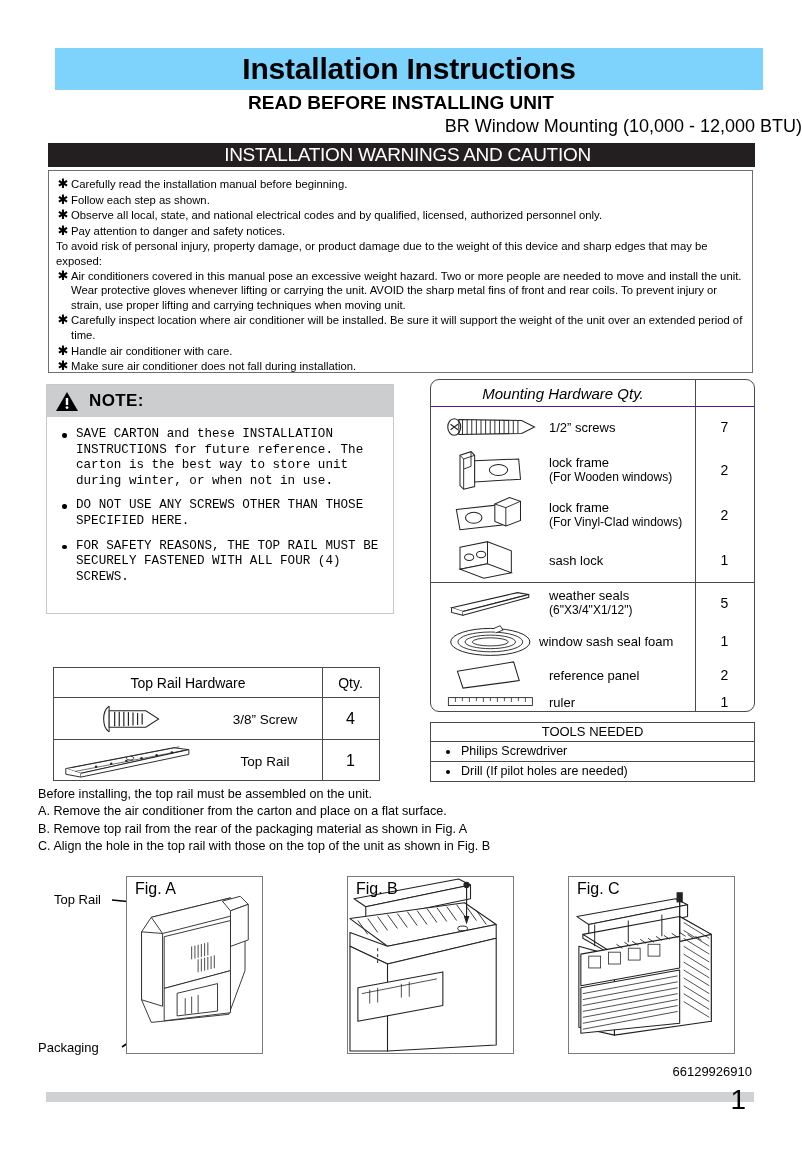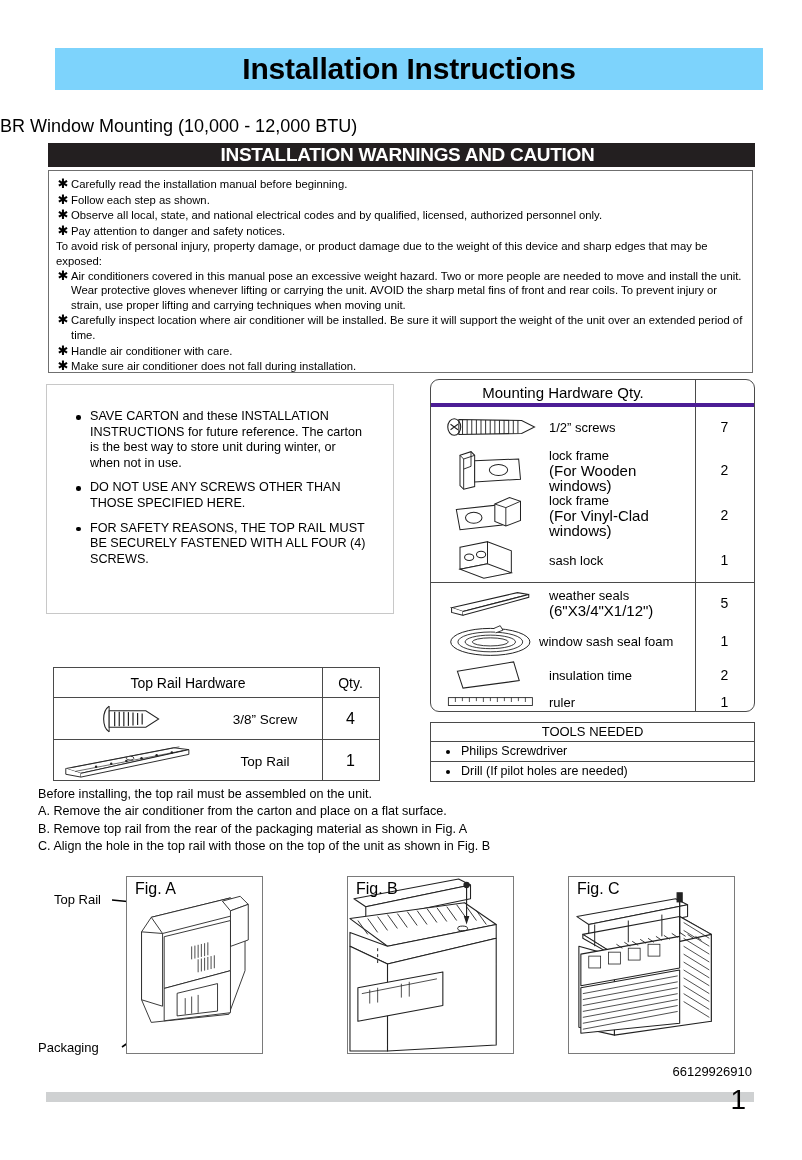--- a/index.html
+++ b/index.html
@@ -18,30 +18,30 @@
   }
   .title-bar .t{
     position:absolute;left:0;right:0;top:50%;transform:translateY(-50%);
     text-align:center;font-size:30px;font-weight:bold;letter-spacing:-0.2px;
   }
   .subtitle1{
     position:absolute;left:0;right:0;top:92px;text-align:center;
     font-size:19px;font-weight:bold;
   }
   .subtitle2{
-    position:absolute;left:0;right:0;top:116px;text-align:left;
+    position:absolute;left:0;right:0;top:116px;text-align:right;
     font-size:18px;font-weight:normal;
   }
   .black-bar{
     position:absolute;left:48px;top:143px;width:707px;height:24px;
     background:#231f20;
   }
   .black-bar .t{
     position:absolute;left:0;right:0;top:50%;transform:translateY(-50%);
-    text-align:center;color:#fff;font-size:19px;font-weight:bold;letter-spacing:-0.3px;margin-left:12px;
+    text-align:center;color:#fff;font-size:19px;font-weight:normal;letter-spacing:-0.3px;margin-left:12px;
   }
 
   
   .warn-box{
     position:absolute;left:48px;top:170px;width:705px;height:203px;
     border:1px solid #6f6f6f;box-sizing:border-box;
     padding:6px 8px 4px 6px;
   }
   .warn-line{
     display:flex;font-size:11.3px;line-height:14.6px;margin-bottom:1px;
@@ -56,60 +56,60 @@
   .note-box{
     position:absolute;left:46px;top:384px;width:348px;height:230px;
     border:1px solid #c8c8c8;box-sizing:border-box;background:#fff;
   }
   .note-head{
     height:32px;background:#cbcdcf;display:flex;align-items:center;padding-left:8px;
   }
   .note-head .warn-tri{width:24px;height:21px;margin-right:10px;}
   .note-head .lbl{font-size:17px;font-weight:bold;letter-spacing:0.4px;}
   .note-body{padding:10px 10px 0 12px;}
-  .note-body ul{margin:14px;padding:0;list-style:none;}
+  .note-body ul{margin:0;padding:0;list-style:none;font-family:Liberation Mono, monospace;}
   .note-body li{
     position:relative;padding-left:17px;font-size:12.6px;line-height:15.6px;
     margin-bottom:9px;
   }
   .note-body li:before{
     content:"";position:absolute;left:3px;top:6px;width:4.5px;height:4.5px;
     background:#000;border-radius:50%;
   }
 
   
   .mh-box{
     position:absolute;left:430px;top:379px;width:325px;height:333px;
     border:1px solid #4a4a4a;border-radius:9px;box-sizing:border-box;background:#fff;
     overflow:hidden;
   }
   .mh-head{
     position:absolute;left:0;top:0;right:0;height:27px;
-    border-bottom:4px solid #4c1d95;box-sizing:border-box;
+    border-bottom:1px solid #4c1d95;box-sizing:border-box;font-style:italic;
   }
   .mh-head .t{
     position:absolute;left:0;width:264px;top:50%;transform:translateY(-50%);
     text-align:center;font-size:15px;
   }
   .mh-vline{
     position:absolute;left:264px;top:0;bottom:0;width:1px;background:#4a4a4a;
   }
   .mh-divider{
     position:absolute;left:0;right:0;height:1px;background:#4a4a4a;
   }
   .mh-row{position:absolute;left:0;right:0;}
   .mh-row .icon{
     position:absolute;left:6px;top:0;width:112px;height:100%;
     display:flex;align-items:center;justify-content:center;
   }
   .mh-row .name{
     position:absolute;left:118px;width:146px;top:50%;transform:translateY(-50%);
     text-align:left;font-size:13px;line-height:15px;
   }
-  .mh-row .name .sub{display:block;font-size:15px;}
+  .mh-row .name .sub{display:block;font-size:12px;}
   .mh-row .qty{
     position:absolute;left:264px;right:0;top:50%;transform:translateY(-50%);
     text-align:center;font-size:14px;
   }
 
   
   .tr-intro{
     position:absolute;left:46px;top:633px;width:350px;
     font-size:12.5px;line-height:14.5px;
   }
@@ -196,20 +196,21 @@
   }
 </style>
 </head>
 <body>
 
 <div class="page">
 
   <div class="title-bar">
     <div class="t">Installation Instructions</div>
   </div>
+  <div class="subtitle1">READ BEFORE INSTALLING UNIT</div>
   <div class="subtitle2">BR Window Mounting (10,000 - 12,000 BTU)</div>
 
   <div class="black-bar">
     <div class="t">INSTALLATION WARNINGS AND CAUTION</div>
   </div>
 
   <div class="warn-box">
     <div class="warn-line">
       <div class="ast">✱</div>
       <div class="txt">Carefully read the installation manual before beginning.</div>
@@ -239,20 +240,28 @@
       <div class="ast">✱</div>
       <div class="txt">Handle air conditioner with care.</div>
     </div>
     <div class="warn-line">
       <div class="ast">✱</div>
       <div class="txt">Make sure air conditioner does not fall during installation.</div>
     </div>
   </div>
 
   <div class="note-box">
+    <div class="note-head">
+      <svg class="warn-tri" viewBox="0 0 24 21">
+        <polygon points="12,1 23,20 1,20" fill="#000"></polygon>
+        <rect x="10.8" y="7" width="2.4" height="7" fill="#fff"></rect>
+        <circle cx="12" cy="16.6" r="1.4" fill="#fff"></circle>
+      </svg>
+      <div class="lbl">NOTE:</div>
+    </div>
     <div class="note-body">
       <ul>
         <li>SAVE CARTON and these INSTALLATION INSTRUCTIONS for future reference. The carton is the best way to store unit during winter, or when not in use.</li>
         <li>DO NOT USE ANY SCREWS OTHER THAN THOSE SPECIFIED HERE.</li>
         <li>FOR SAFETY REASONS, THE TOP RAIL MUST BE SECURELY FASTENED WITH ALL FOUR (4) SCREWS.</li>
       </ul>
     </div>
   </div>
 
   <div class="mh-box">
@@ -375,21 +384,21 @@
       <div class="qty">1</div>
     </div>
 
     <div class="mh-row" style="top:278px;height:33px;">
       <div class="icon">
         <svg viewBox="0 0 100 32" width="96" height="30">
           <path d="M12 12 L72 2 L78 22 L18 30 Z" fill="#fff" stroke="#222" stroke-width="1.1"></path>
         </svg>
       </div>
       <div class="name">
-        <span>insulation time</span>
+        <span>reference panel</span>
       </div>
       <div class="qty">2</div>
     </div>
 
     <div class="mh-row" style="top:311px;height:21px;">
       <div class="icon">
         <svg viewBox="0 0 110 16" width="100" height="14">
           <rect x="4" y="3" width="96" height="9" fill="#fff" stroke="#222" stroke-width="1"></rect>
           <g stroke="#222" stroke-width="0.9">
             <path d="M12 3 L12 8"></path>

